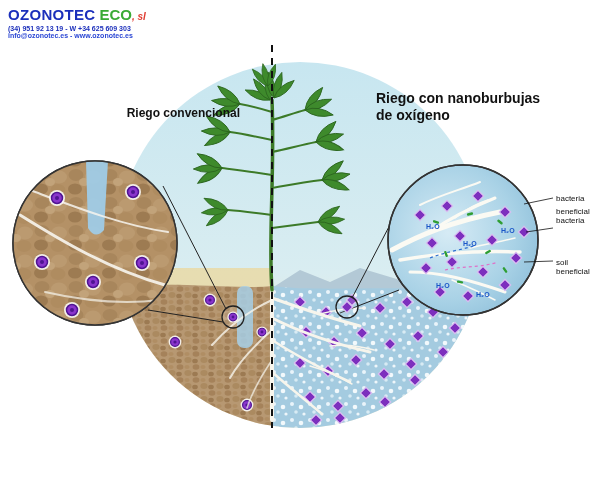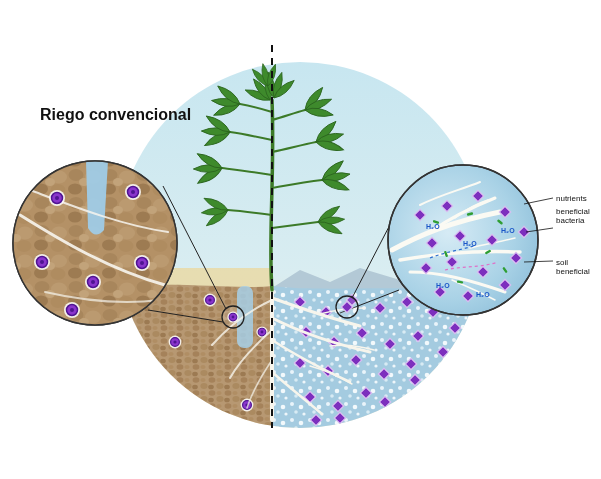--- a/index.html
+++ b/index.html
@@ -5,22 +5,22 @@
   html,body{margin:0;padding:0;background:#fff;}
   .canvas{position:relative;width:601px;height:479px;background:#ffffff;overflow:hidden;
           font-family:"Liberation Sans",sans-serif;}
   svg{position:absolute;left:0;top:0;}
   .logo{position:absolute;left:8px;top:6px;line-height:1.1;white-space:nowrap;}
   .logo .brand{font-size:15px;font-weight:bold;color:#1b2fbb;letter-spacing:.3px;}
   .logo .brand2{font-size:15px;font-weight:bold;color:#3aaa35;margin-left:4px;}
   .logo .suffix{font-size:10px;font-weight:bold;font-style:italic;color:#e03a2f;}
   .logo .phone{font-size:7px;font-weight:bold;color:#1b2fbb;margin-top:1px;}
   .logo .web{font-size:7px;font-weight:bold;color:#2a46d4;}
-  .h-left{position:absolute;left:40px;top:106px;width:200px;text-align:left;
-          font-size:16px;font-weight:bold;color:#111;}
+  .h-left{position:absolute;left:40px;top:106px;width:200px;text-align:right;
+          font-size:12px;font-weight:bold;color:#111;}
   .h-right{position:absolute;left:376px;top:90px;width:182px;
           font-size:14px;font-weight:bold;color:#111;line-height:1.2;}
   .ann{position:absolute;font-size:8px;color:#111;line-height:1.15;}
   .ann-nutrients{left:556px;top:194px;}
   .ann-bacteria{left:556px;top:207px;width:46px;}
   .ann-soil{left:556px;top:258px;width:40px;}
 </style>
 </head>
 <body>
 
@@ -269,20 +269,28 @@
     <circle cx="463" cy="240" r="75" fill="none" stroke="#333" stroke-width="1.5"></circle>
   </g>
 
   <g stroke="#111" stroke-width="0.8">
     <line x1="524" y1="204" x2="553" y2="198"></line>
     <line x1="526" y1="232" x2="553" y2="228"></line>
     <line x1="524" y1="262" x2="553" y2="261"></line>
   </g>
 </svg>
 
+<div class="logo">
+  <div>
+    <span class="brand">OZONOTEC</span><span class="brand2">ECO</span><span class="suffix">, sl</span>
+  </div>
+  <div class="phone">(34) 951 92 13 19 - W +34 625 609 303</div>
+  <div class="web">info@ozonotec.es - www.ozonotec.es</div>
+</div>
 
 <div class="h-left">Riego convencional</div>
-
-<div class="ann ann-nutrients">nutrients</div>
+<div class="h-right">Riego con nanoburbujas de oxígeno</div>
+
+<div class="ann ann-nutrients">bacteria</div>
 <div class="ann ann-bacteria">beneficial bacteria</div>
 <div class="ann ann-soil">soil beneficial</div>
 
 </div>
 
 </body></html>

